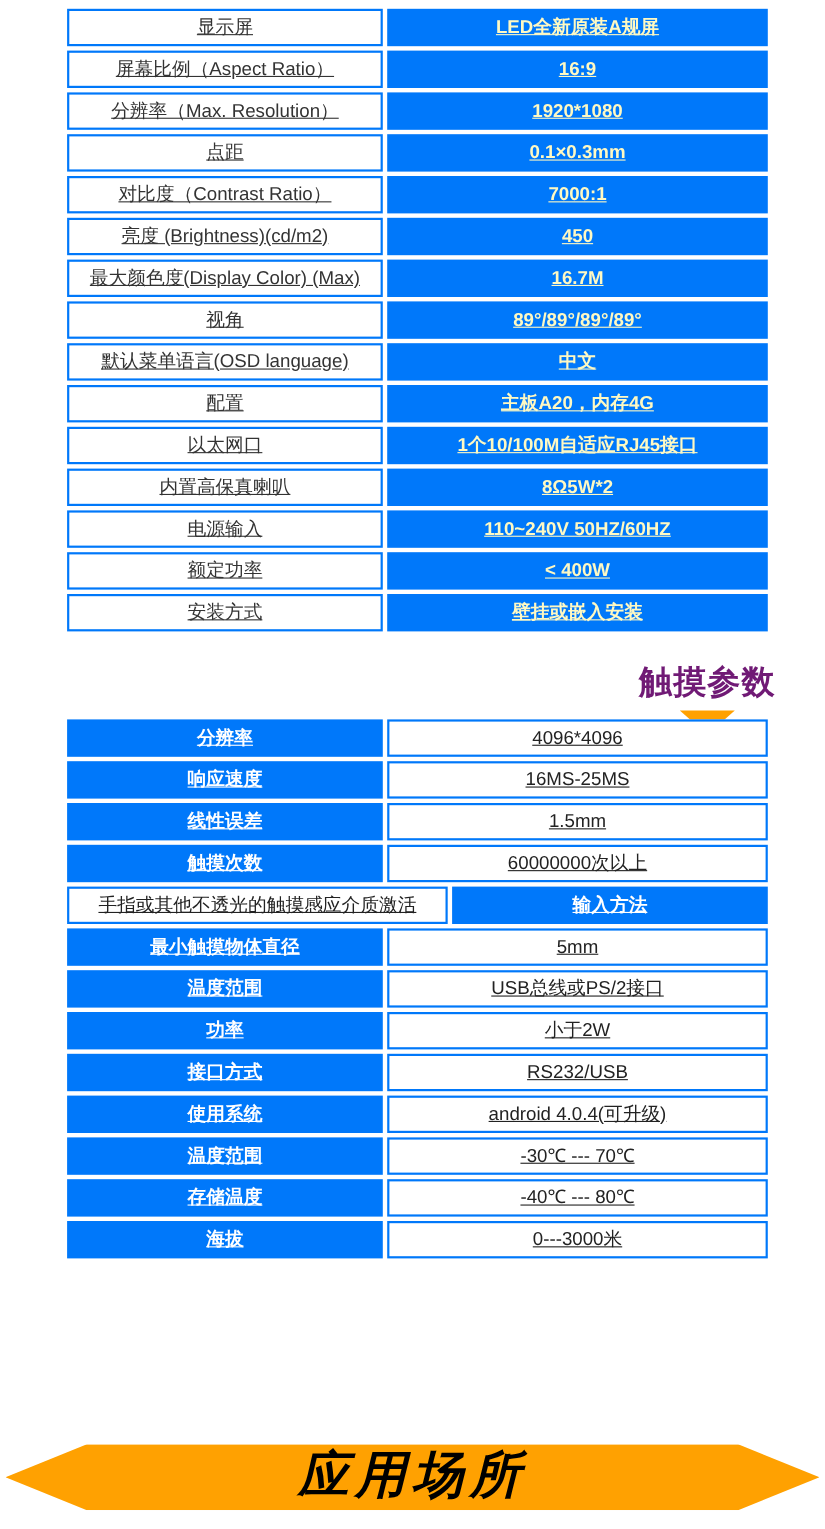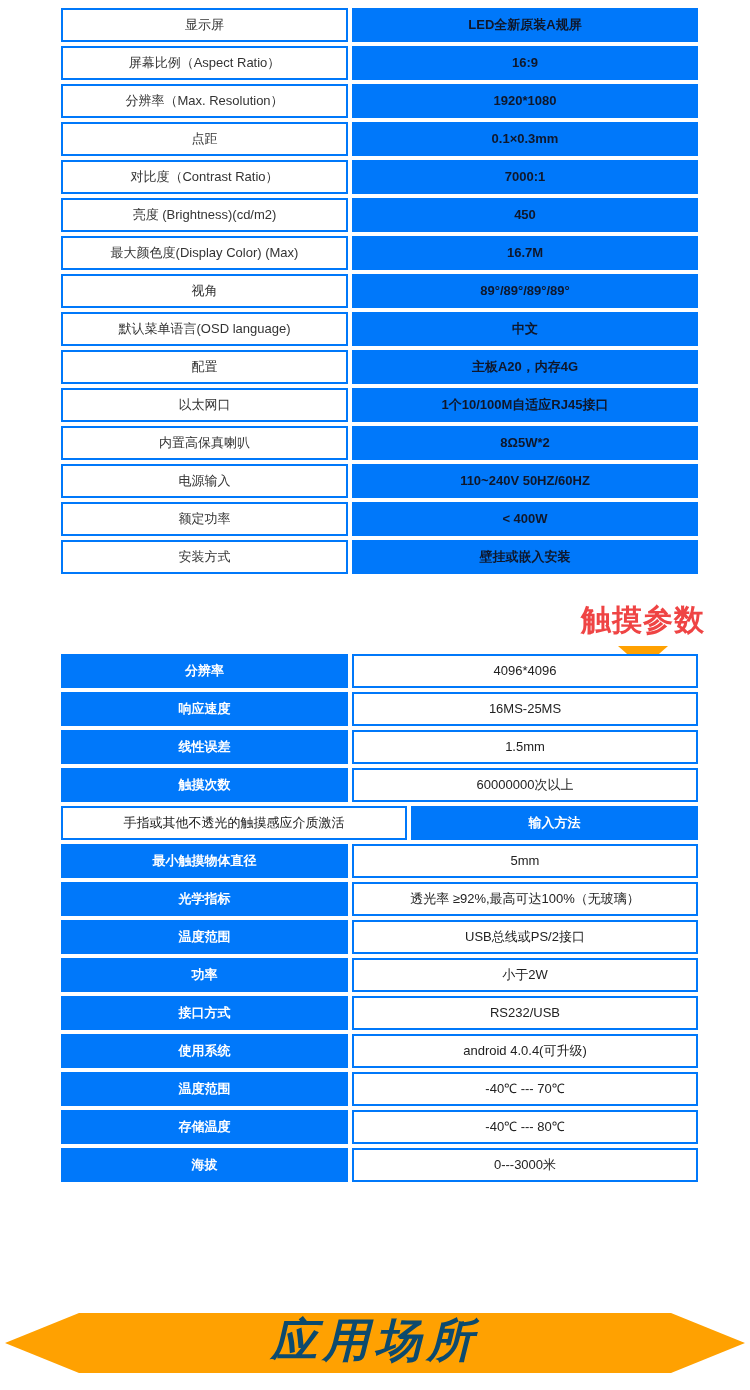--- a/index.html
+++ b/index.html
@@ -16,63 +16,63 @@
   .page { position: relative; width: 750px; height: 1390px; background: #fff; }
 
   
   .spec-table { position: absolute; left: 61px; width: 637px; }
   #display-table { top: 8px; }
   #touch-table { top: 654px; }
 
   .spec-row { display: flex; gap: 4px; margin-bottom: 4px; height: 34px; }
   .cell {
     display: flex; align-items: center; justify-content: center;
-    text-align: center; line-height: 1.1; font-size: 13px;
-    padding: 0 4px; white-space: nowrap;
+    text-align: center; line-height: 1.1; font-size: 17px;
+    padding: 0 4px; white-space: nowrap; text-decoration: underline;
   }
   .cell.label { flex: 0 0 287px; width: 287px; }
   .cell.value { flex: 1 1 auto; }
 
   #display-table .cell.label {
     background: #fff; border: 2px solid var(--blue); color: #333333;
   }
   #display-table .cell.value {
-    background: var(--blue); color: #0f172a; font-weight: bold;
+    background: var(--blue); color: #fef9c3; font-weight: bold;
   }
   #touch-table .cell.label {
     background: var(--blue); color: #ffffff; font-weight: bold;
   }
   #touch-table .cell.value {
     background: #fff; border: 2px solid var(--blue); color: #222222;
   }
 
   
   .touch-header {
     position: absolute; top: 600px; right: 45px;
     display: inline-flex; flex-direction: column; align-items: center;
   }
   .touch-title {
-    font-size: 30px; font-weight: bold; color: #ef4444; letter-spacing: 1px;
+    font-size: 30px; font-weight: bold; color: #701a75; letter-spacing: 1px;
   }
   .arrow-down {
     width: 0; height: 0; margin-top: 5px;
     border-left: 25px solid transparent;
     border-right: 25px solid transparent;
     border-top: 22px solid var(--orange);
   }
 
   
   .banner {
     position: absolute; top: 1313px; left: 5px;
     width: 740px; height: 60px; background: var(--orange);
     clip-path: polygon(0 50%, 10% 0, 90% 0, 100% 50%, 90% 100%, 10% 100%);
     display: flex; align-items: center; justify-content: center;
   }
   .banner-label {
-    color: #0c4a6e; font-size: 46px; font-weight: bold; font-style: italic;
+    color: #000000; font-size: 46px; font-weight: bold; font-style: italic;
     letter-spacing: 6px; transform: translateY(-2px);
   }
 </style>
 </head>
 <body>
 
 <div class="page">
 
   <div class="spec-table" id="display-table">
       <div class="spec-row">
@@ -161,42 +161,38 @@
       </div>
       <div class="spec-row">
         <div class="cell value">手指或其他不透光的触摸感应介质激活</div>
         <div class="cell label">输入方法</div>
       </div>
       <div class="spec-row">
         <div class="cell label">最小触摸物体直径</div>
         <div class="cell value">5mm</div>
       </div>
       <div class="spec-row">
-        <div class="cell label">光学指标</div>
-        <div class="cell value">透光率 ≥92%,最高可达100%（无玻璃）</div>
-      </div>
-      <div class="spec-row">
         <div class="cell label">温度范围</div>
         <div class="cell value">USB总线或PS/2接口</div>
       </div>
       <div class="spec-row">
         <div class="cell label">功率</div>
         <div class="cell value">小于2W</div>
       </div>
       <div class="spec-row">
         <div class="cell label">接口方式</div>
         <div class="cell value">RS232/USB</div>
       </div>
       <div class="spec-row">
         <div class="cell label">使用系统</div>
         <div class="cell value">android 4.0.4(可升级)</div>
       </div>
       <div class="spec-row">
         <div class="cell label">温度范围</div>
-        <div class="cell value">-40℃ --- 70℃</div>
+        <div class="cell value">-30℃ --- 70℃</div>
       </div>
       <div class="spec-row">
         <div class="cell label">存储温度</div>
         <div class="cell value">-40℃ --- 80℃</div>
       </div>
       <div class="spec-row">
         <div class="cell label">海拔</div>
         <div class="cell value">0---3000米</div>
       </div>
     </div>

